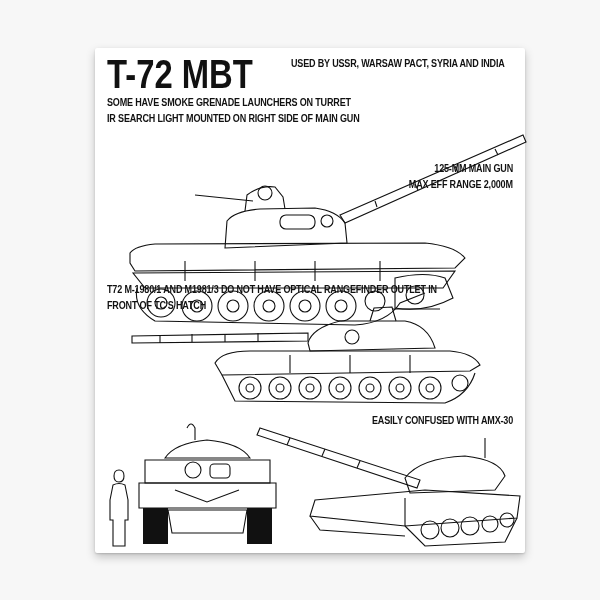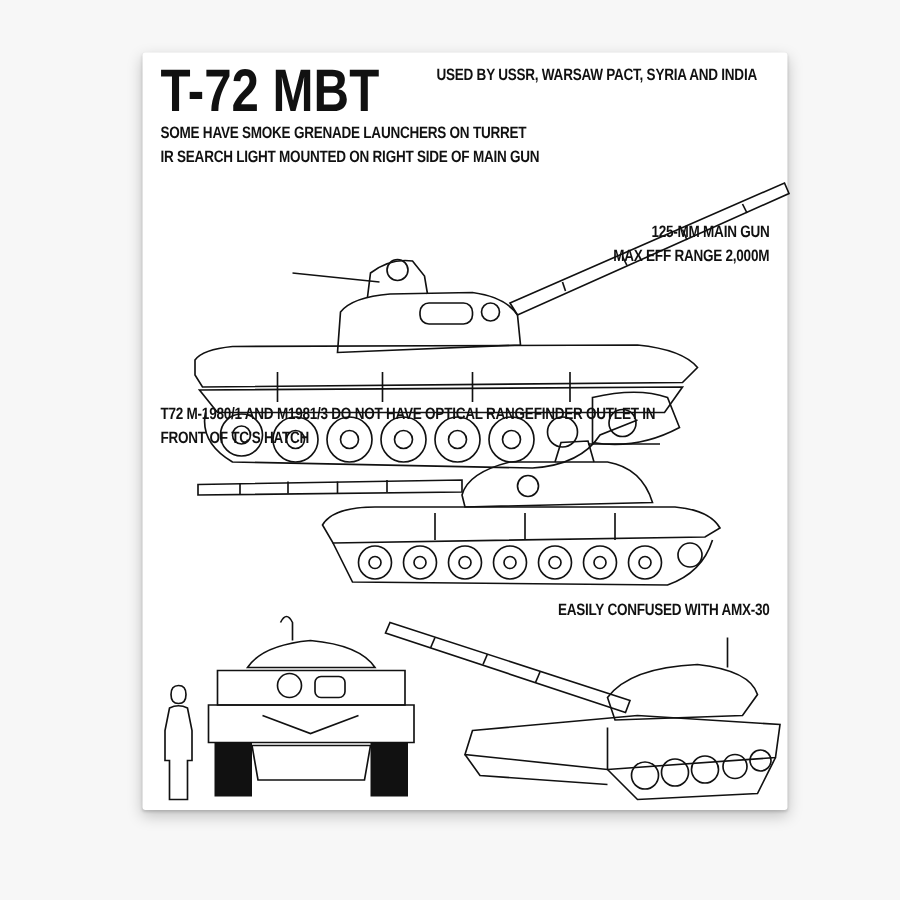--- a/index.html
+++ b/index.html
@@ -1,17 +1,17 @@
 <!DOCTYPE html>
 <html><head>
 <meta charset="utf-8">
 <style>
   html,body{margin:0;padding:0;}
   body{width:600px;height:600px;background:#f7f7f7;position:relative;overflow:hidden;font-family:"Liberation Sans","DejaVu Sans",sans-serif;}
-  .print{position:absolute;left:95px;top:35px;width:430px;height:505px;background:#fff;border-radius:2px;
+  .print{position:absolute;left:95px;top:48px;width:430px;height:505px;background:#fff;border-radius:2px;
     box-shadow:0 4px 10px rgba(0,0,0,0.22),0 1px 2px rgba(0,0,0,0.15);}
   .txt{position:absolute;color:#111;font-weight:bold;white-space:nowrap;letter-spacing:-0.2px;transform-origin:left top;}
   .title{left:12px;top:6px;font-size:40px;line-height:40px;transform:scaleX(0.82);letter-spacing:0px;}
   .used{left:196px;top:9px;font-size:11px;transform:scaleX(0.82);}
   .note1{left:12px;top:48px;font-size:11px;transform:scaleX(0.82);}
   .note2{left:12px;top:64px;font-size:11px;transform:scaleX(0.82);}
   .gun1{right:12px;top:114px;font-size:11px;transform:scaleX(0.82);transform-origin:right top;}
   .gun2{right:12px;top:130px;font-size:11px;transform:scaleX(0.82);transform-origin:right top;}
   .rf1{left:12px;top:235px;font-size:11px;transform:scaleX(0.82);}
   .rf2{left:12px;top:251px;font-size:11px;transform:scaleX(0.82);}

